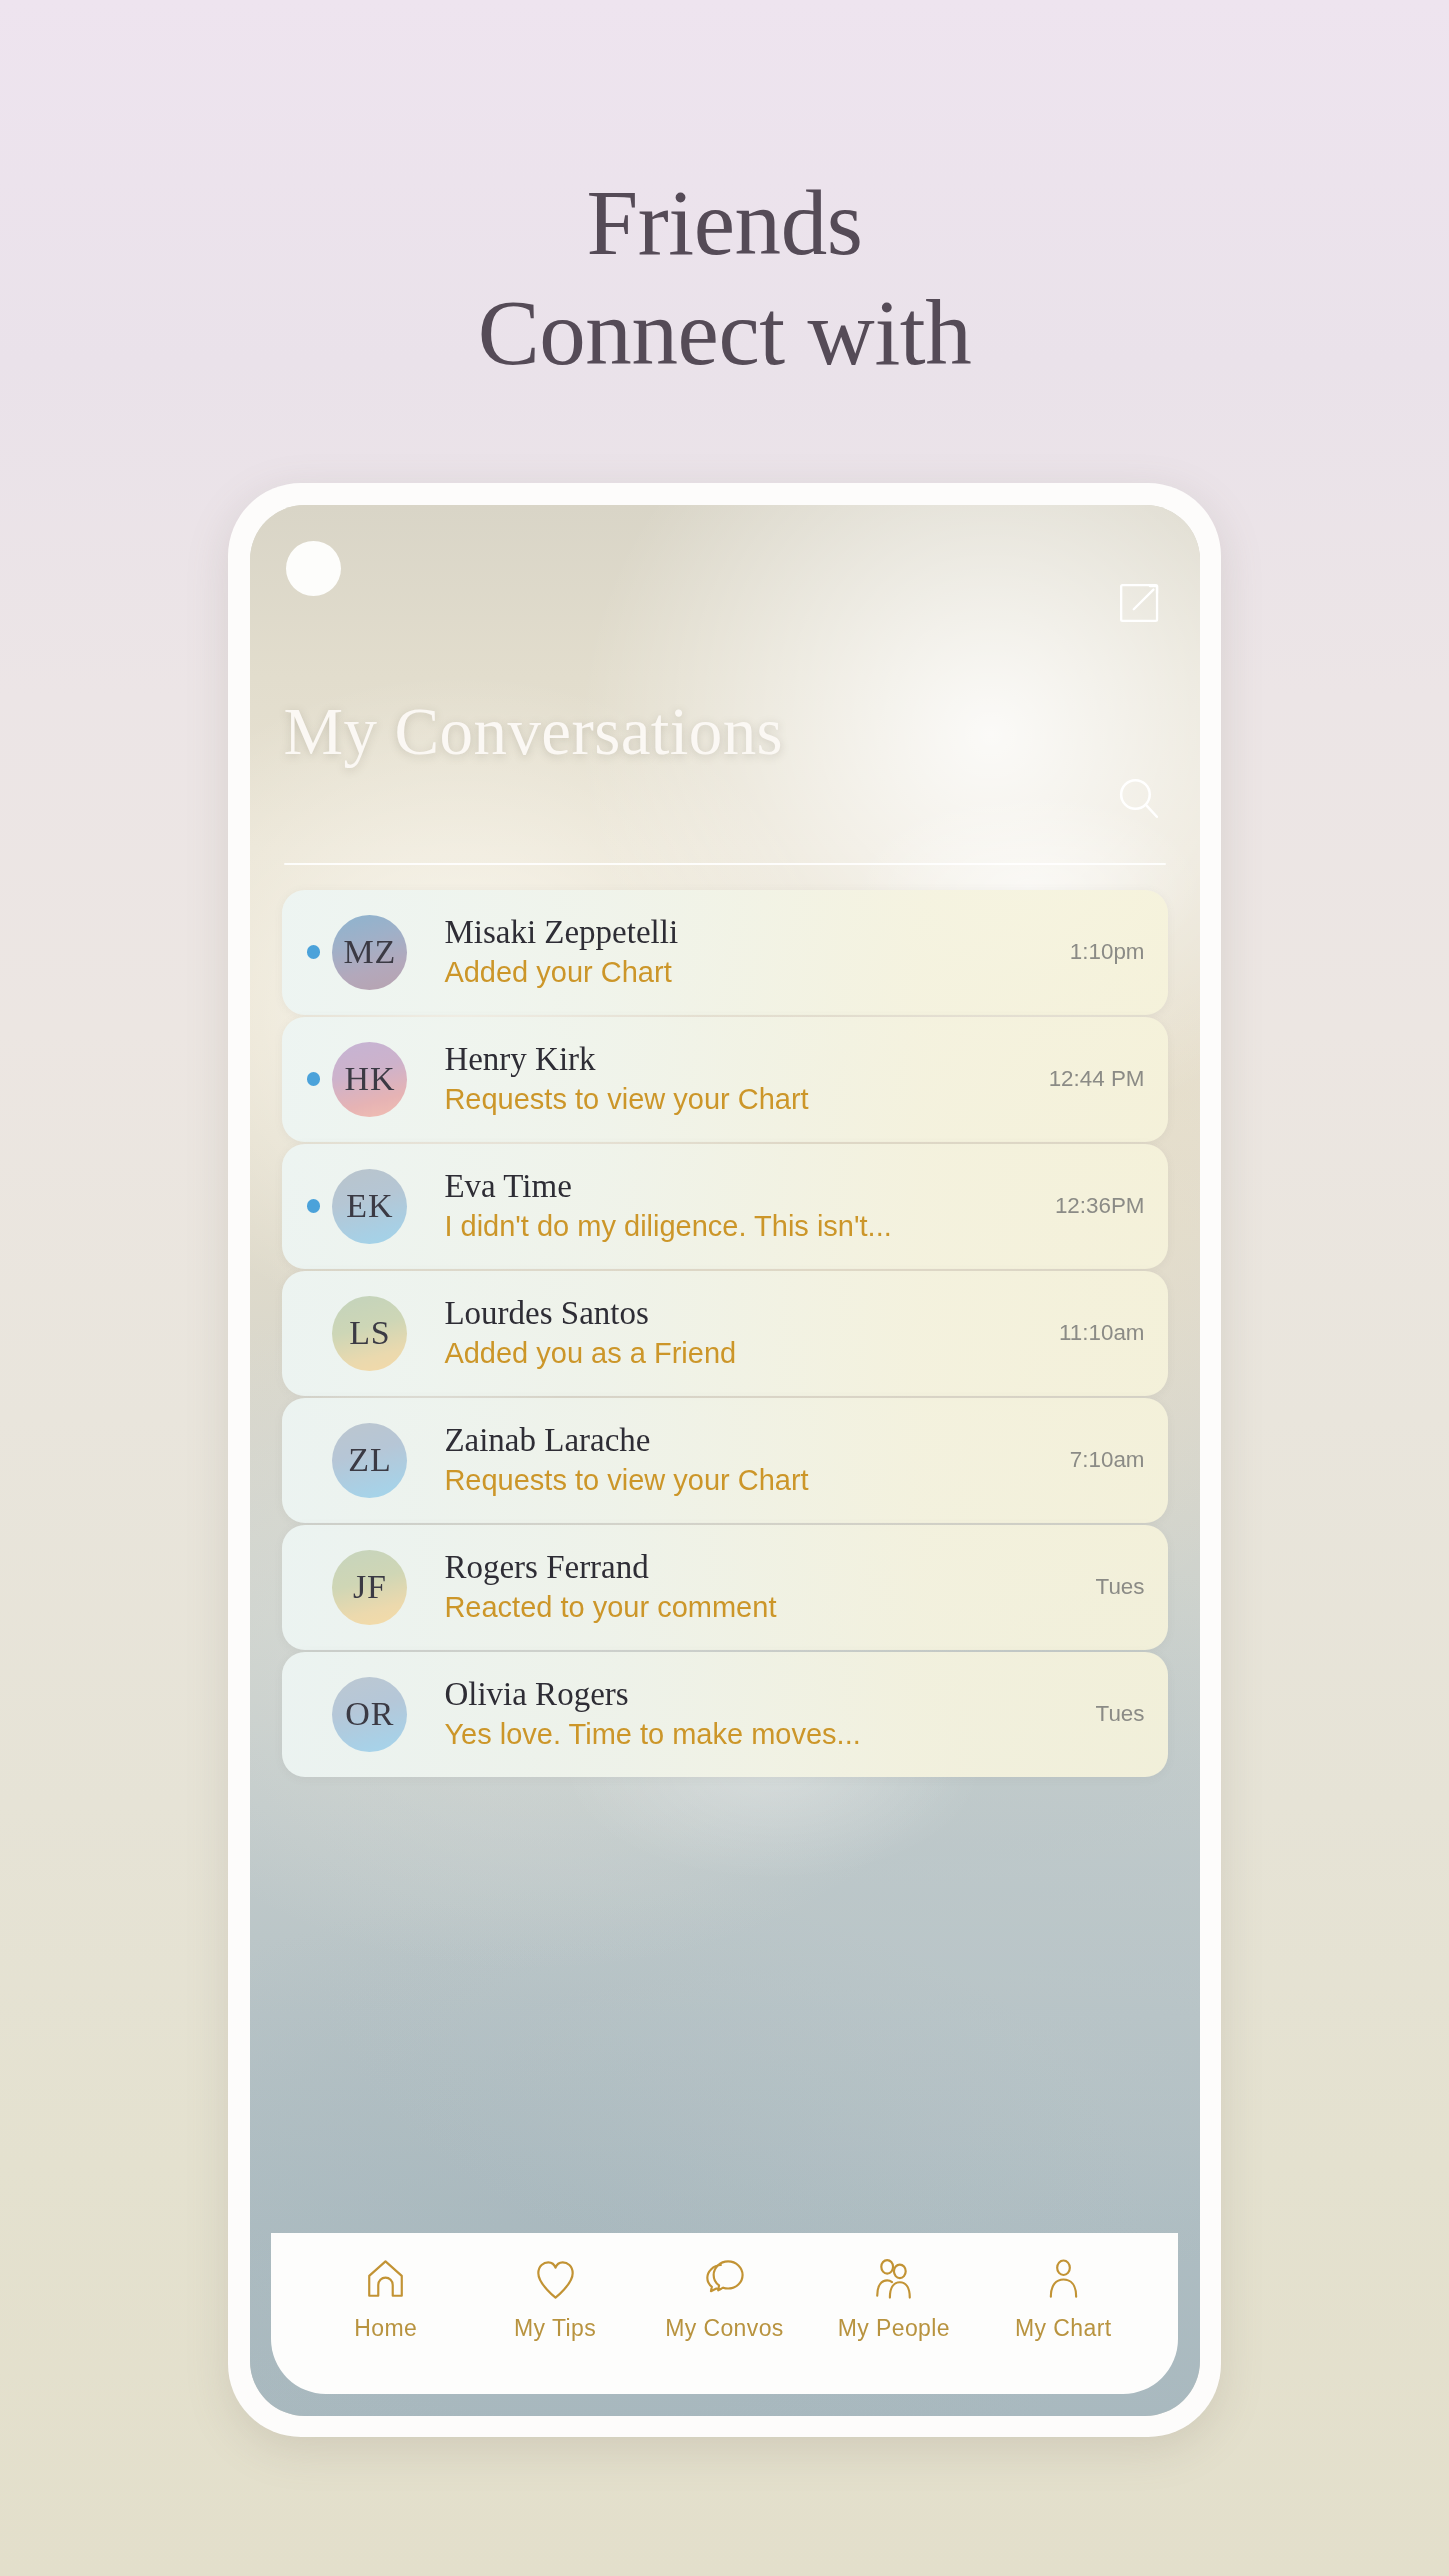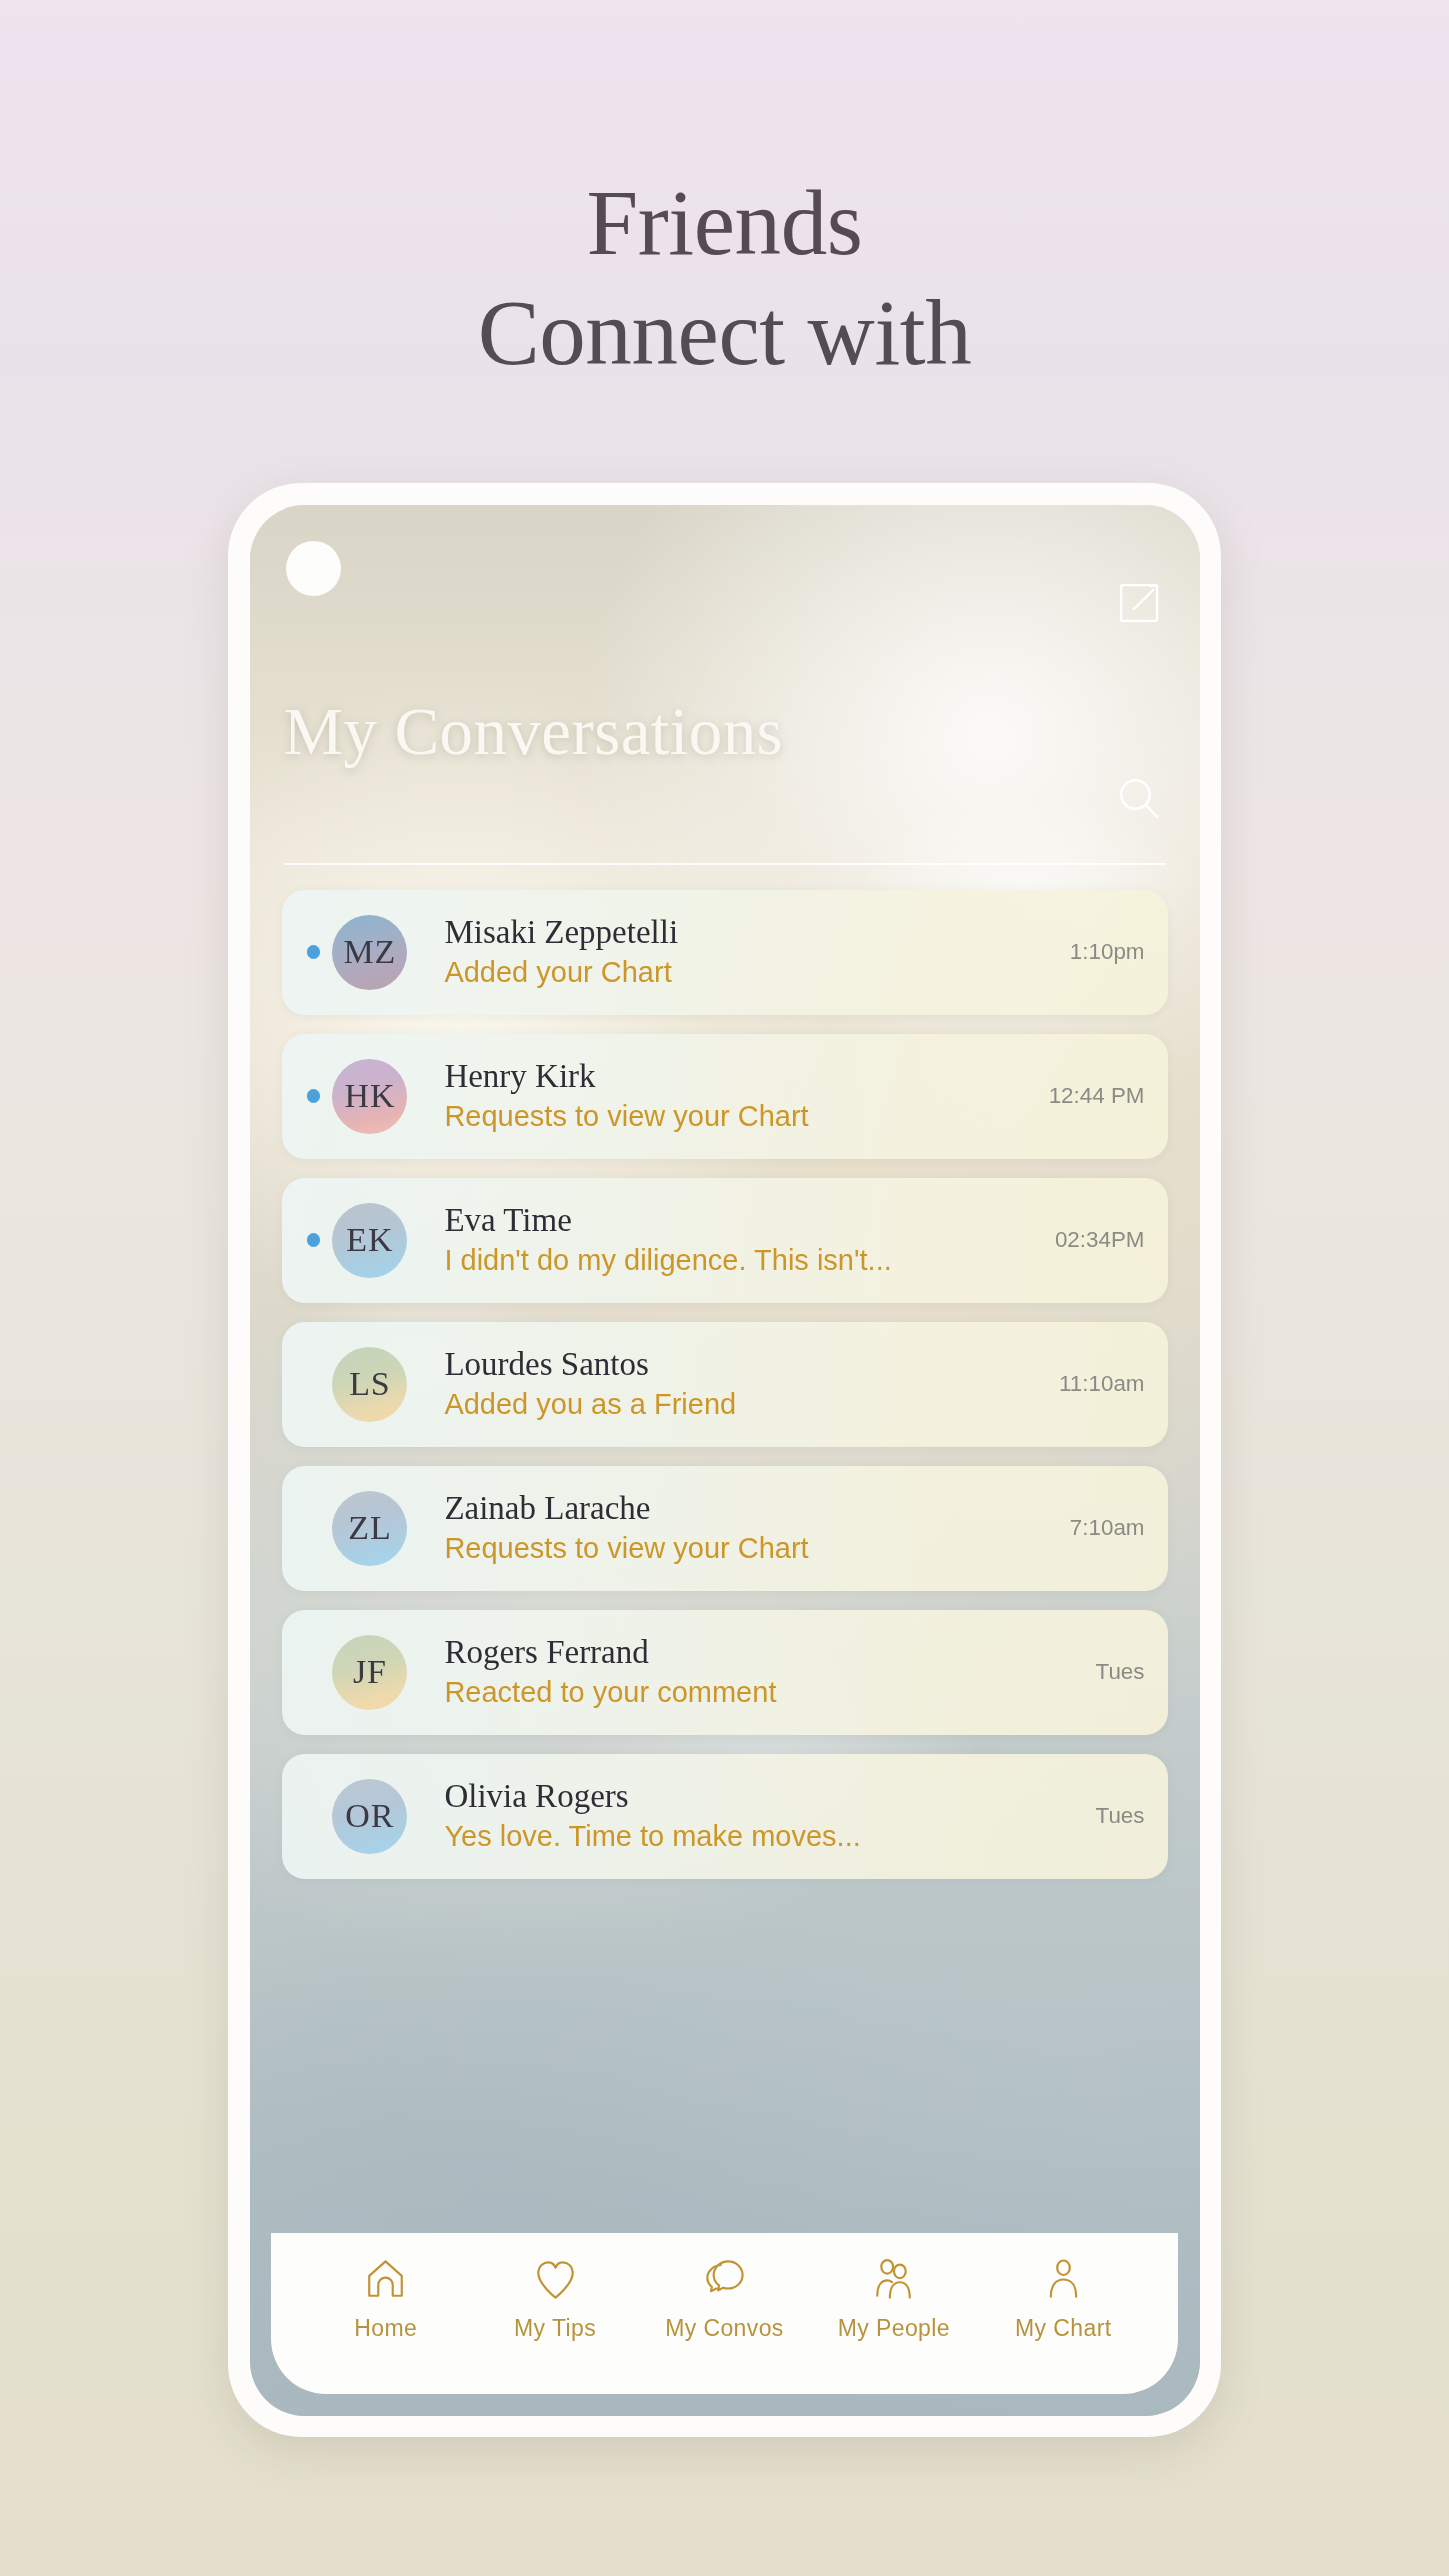--- a/index.html
+++ b/index.html
@@ -112,21 +112,21 @@
     height:2.7px;
     background:rgba(255,255,255,0.88);
     border-radius:1.8px;
   }
 
   
   .convo-list {
     position:absolute;
     left:32px; right:32px; top:385px;
     display:flex; flex-direction:column;
-    gap:19px;
+    gap:2px;
   }
   .convo-row {
     position:relative;
     height:125px;
     border-radius:23px;
     display:flex; align-items:center;
     background:linear-gradient(95deg,
       rgba(237,245,243,0.94) 0%,
       rgba(240,244,235,0.93) 38%,
       rgba(245,243,223,0.92) 72%,
@@ -266,21 +266,21 @@
           </div>
           <div class="convo-time">12:44 PM</div>
         </div>
         <div class="convo-row">
           <div class="unread-dot"></div>
           <div class="avatar av-ek">EK</div>
           <div class="convo-text">
             <div class="convo-name">Eva Time</div>
             <div class="convo-preview">I didn't do my diligence. This isn't...</div>
           </div>
-          <div class="convo-time">02:34PM</div>
+          <div class="convo-time">12:36PM</div>
         </div>
         <div class="convo-row">
           <div class="unread-dot hidden"></div>
           <div class="avatar av-ls">LS</div>
           <div class="convo-text">
             <div class="convo-name">Lourdes Santos</div>
             <div class="convo-preview">Added you as a Friend</div>
           </div>
           <div class="convo-time">11:10am</div>
         </div>

